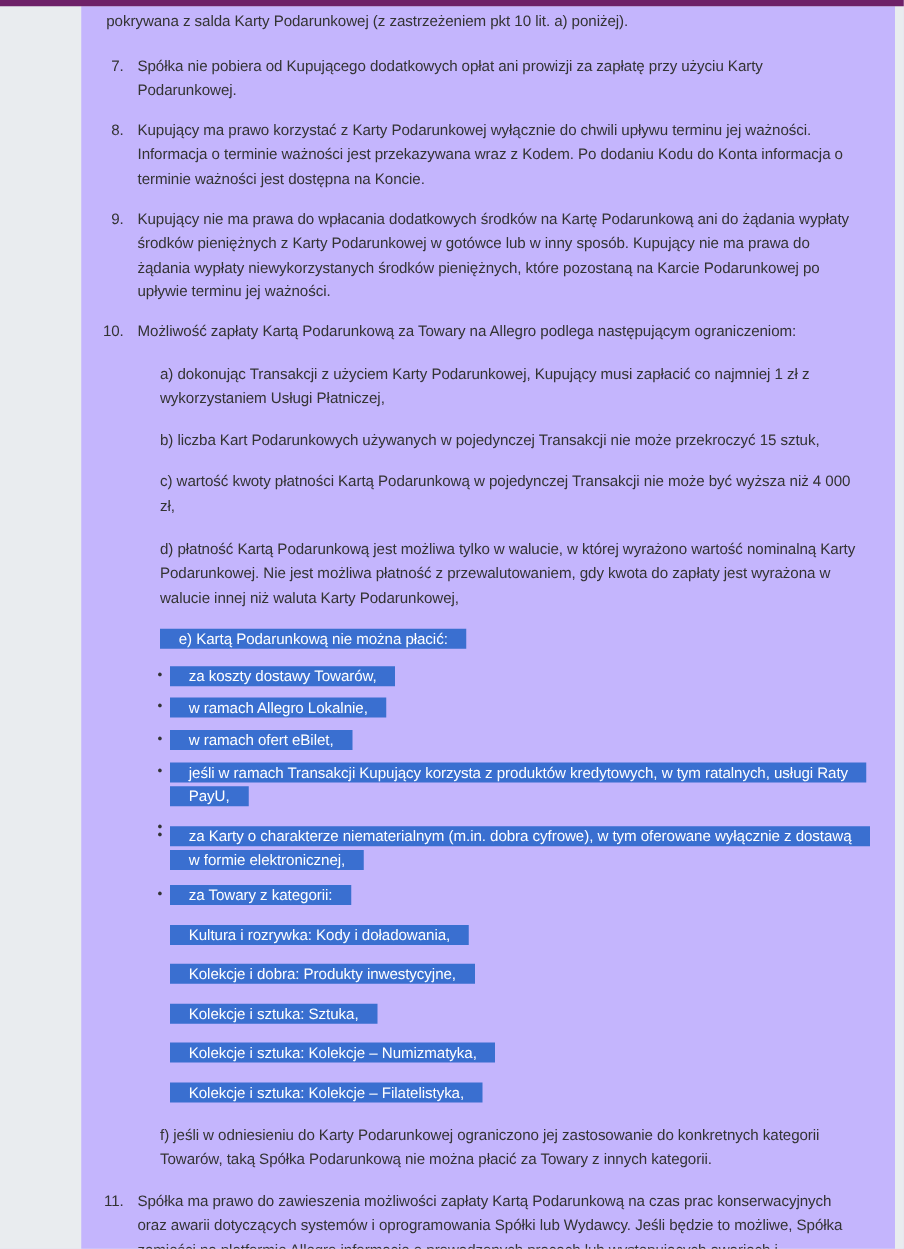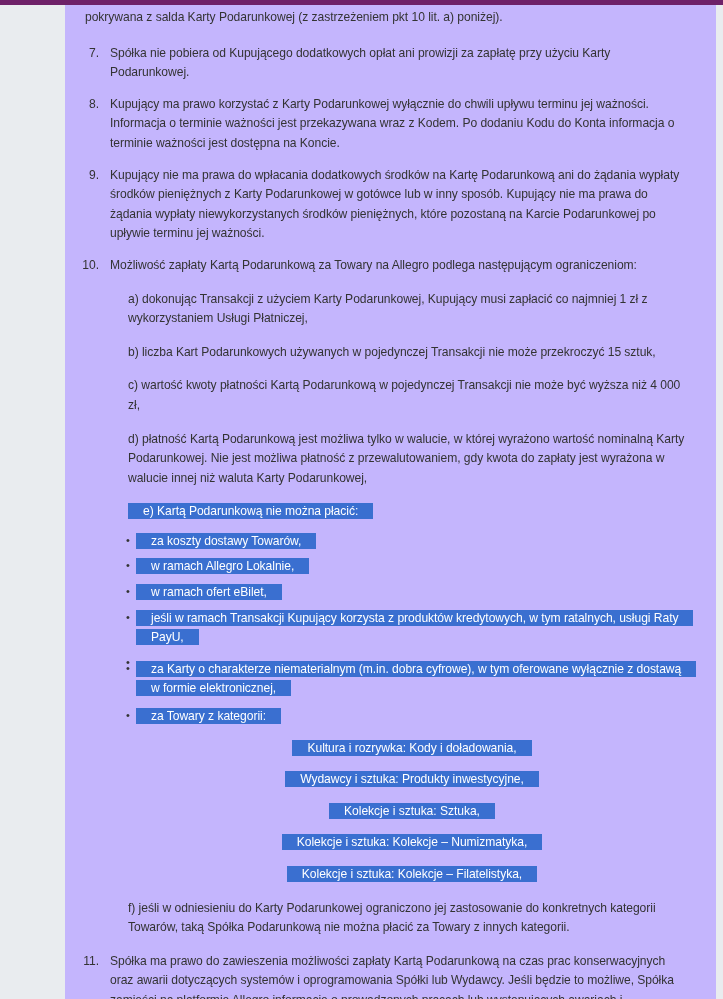--- a/index.html
+++ b/index.html
@@ -85,21 +85,20 @@
     position: absolute;
     left: 61px;
     top: -1px;
     font-size: 11px;
     line-height: 19.6px;
   }
 
   .cat-line {
     margin: 0;
     padding: 0 28px 0 71px;
-    text-align: center;
   }
 
   
   .gap-6  { height: 6px; }
   .gap-8  { height: 8px; }
   .gap-10 { height: 10px; }
   .gap-12 { height: 12px; }
   .gap-14 { height: 14px; }
   .gap-16 { height: 16px; }
 
@@ -231,21 +230,21 @@
 
       <div class="gap-12"></div>
 
       <div class="cat-line">
         <span class="hl">Kultura i rozrywka: Kody i doładowania,</span>
       </div>
 
       <div class="gap-12"></div>
 
       <div class="cat-line">
-        <span class="hl">Wydawcy i sztuka: Produkty inwestycyjne,</span>
+        <span class="hl">Kolekcje i dobra: Produkty inwestycyjne,</span>
       </div>
 
       <div class="gap-12"></div>
 
       <div class="cat-line">
         <span class="hl">Kolekcje i sztuka: Sztuka,</span>
       </div>
 
       <div class="gap-12"></div>
 

